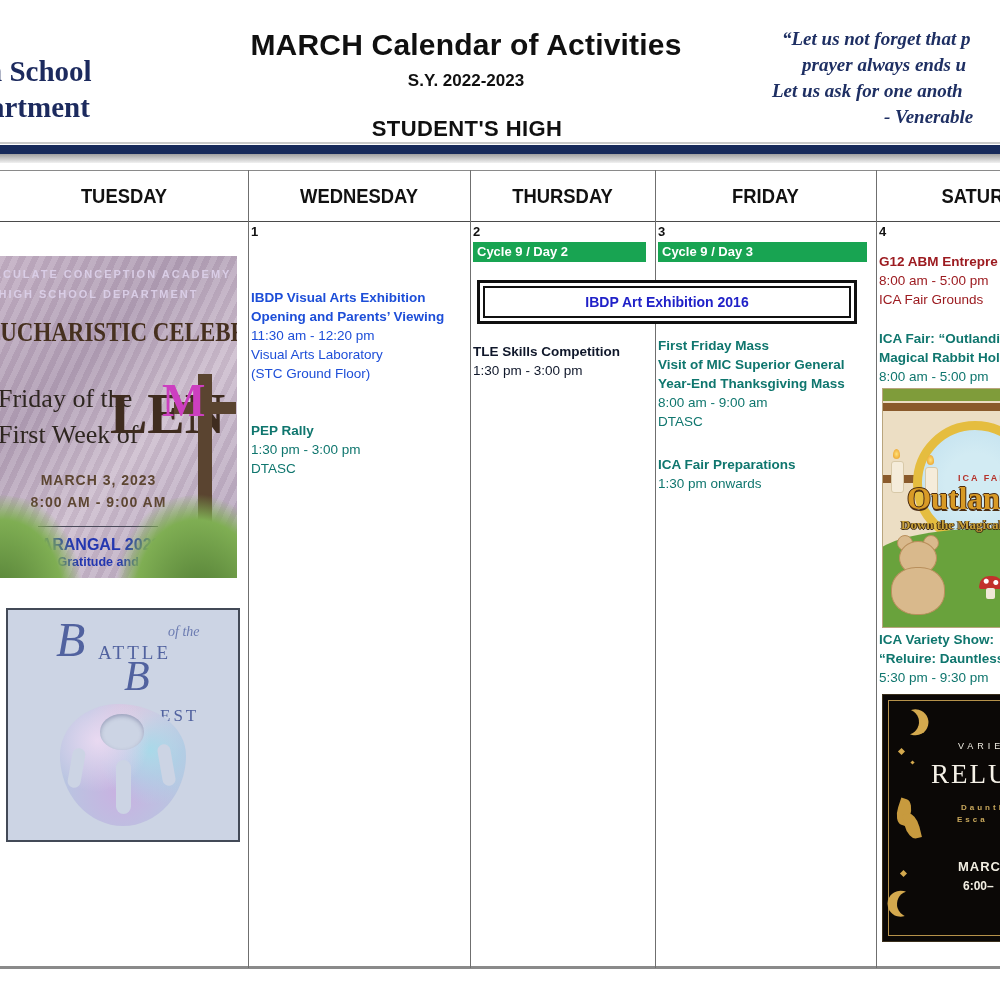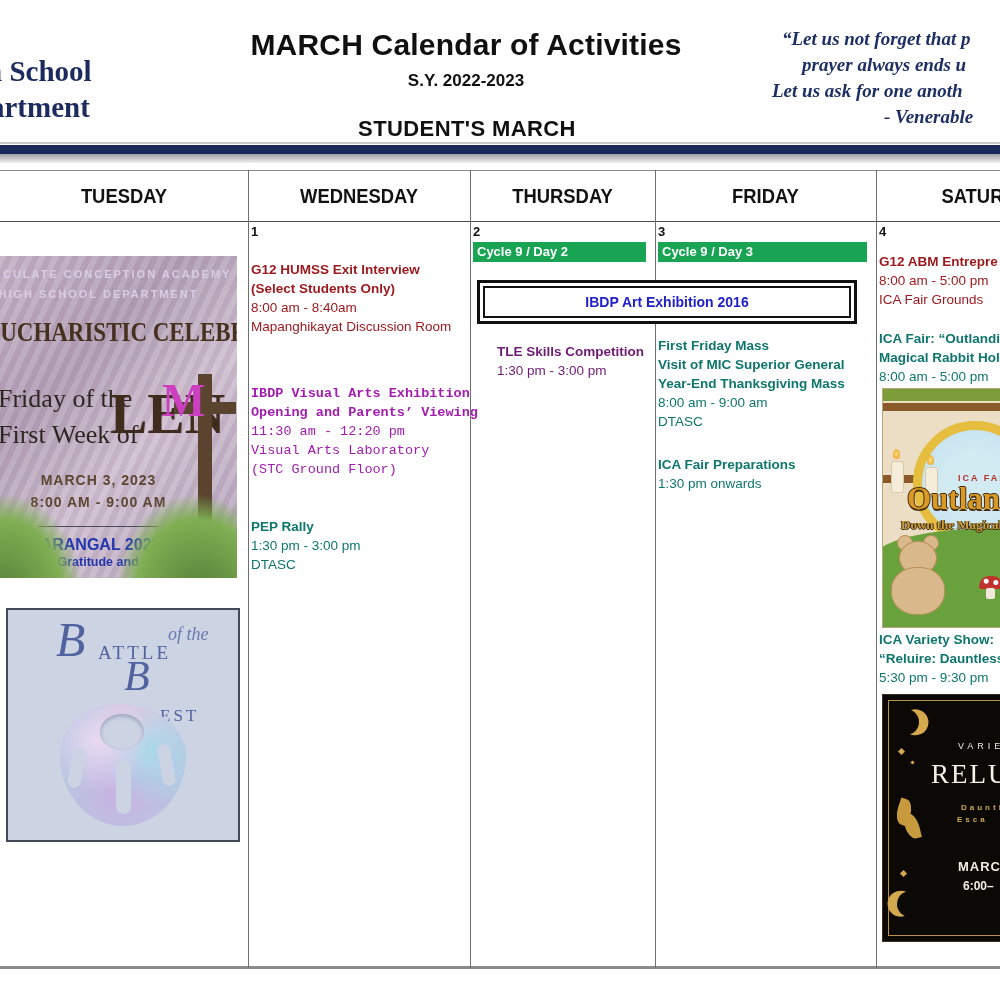--- a/index.html
+++ b/index.html
@@ -28,22 +28,22 @@
   .day-header{position:absolute;top:170px;height:52px;display:flex;align-items:center;
               justify-content:center;font-weight:bold;font-size:20px;color:#111;
               transform:scaleX(.92);z-index:1;}
   .day-cell{position:absolute;top:222px;height:746px;padding:2px 0 0 3px;box-sizing:border-box;z-index:1;}
   .day-num{font-size:13px;font-weight:bold;height:16px;line-height:16px;color:#111;}
   .cycle-banner{height:20px;line-height:20px;background:#18a452;color:#fff;font-weight:bold;
                 font-size:13px;padding-left:4px;margin:2px 9px 0 0;white-space:nowrap;}
   .eline{white-space:nowrap;font-size:13.5px;line-height:19px;}
   .eline.bold{font-weight:bold;}
   .event.red{color:#9c1b20;}
-  .event.blue{color:#a21caf;font-family:Liberation Mono, monospace;}
-  .event.purple{color:#701a75;margin-left:24px;}
+  .event.blue{color:#1d4ed8;}
+  .event.purple{color:#0f172a;}
   .event.black{color:#0f766e;}
 
   
   .span-box{position:absolute;left:477px;top:280px;width:374px;height:38px;background:#fff;
             border:3px solid #101010;z-index:7;}
   .span-box-inner{position:absolute;inset:3px;border:2px solid #101010;display:flex;
                   align-items:center;justify-content:center;font-size:14px;font-weight:bold;
                   color:#2021c8;background:#fff;}
 
   
@@ -75,21 +75,21 @@
            background:radial-gradient(ellipse at 50% 100%,#4f7a33,#7fae53 55%,rgba(127,174,83,0) 72%);}
   .ep-palm.l{left:-40px;transform:rotate(10deg);}
   .ep-palm.r{right:-40px;transform:rotate(-12deg);}
 
   .bposter{position:absolute;left:6px;top:608px;width:230px;height:230px;background:#ccd4e4;
            border:2px solid #434a57;overflow:hidden;z-index:2;
            font-family:"Liberation Serif",serif;color:#51629f;}
   .bp-t{position:absolute;white-space:nowrap;}
   .bp-B1{left:48px;top:2px;font-size:48px;font-style:italic;}
   .bp-attle{left:90px;top:32px;font-size:19px;letter-spacing:3px;}
-  .bp-ofthe{left:160px;top:14px;font-size:18px;font-style:italic;color:#6a7ab0;}
+  .bp-ofthe{left:160px;top:14px;font-size:14px;font-style:italic;color:#6a7ab0;}
   .bp-B2{left:116px;top:42px;font-size:42px;font-style:italic;}
   .bp-est{left:152px;top:68px;font-size:17px;letter-spacing:3px;margin-top:28px;}
   .bp-blob{position:absolute;left:52px;top:94px;width:126px;height:122px;
            border-radius:46% 54% 50% 50%/42% 42% 58% 58%;
            background:
              radial-gradient(circle at 30% 30%,#e9d9f1,rgba(233,217,241,0) 42%),
              radial-gradient(circle at 72% 38%,#a9d9e9,rgba(169,217,233,0) 46%),
              radial-gradient(circle at 48% 72%,#c9b1e1,rgba(201,177,225,0) 52%),
              radial-gradient(circle at 62% 18%,#f1c9e1,rgba(241,201,225,0) 40%),
              #b9c5e1;}
@@ -149,21 +149,21 @@
 <body>
 
 <div>
   <div class="school-line" style="left:-14px;top:55px">h School</div>
   <div class="school-line" style="left:-10px;top:91px">artment</div>
 
   <div class="title-wrap">
     <div class="title-main"><span>MARCH</span><span> Calendar of Activities</span></div>
     <div class="title-sub">S.Y. 2022-2023</div>
   </div>
-  <div class="copy-label">STUDENT'S MARCH</div>
+  <div class="copy-label">STUDENT'S HIGH</div>
 
   <div class="quote-line" style="left:782px;top:28px">“Let us not forget that p</div>
   <div class="quote-line" style="left:802px;top:54px">prayer always ends u</div>
   <div class="quote-line" style="left:772px;top:80px">Let us ask for one anoth</div>
   <div class="quote-line" style="left:884px;top:106px">- Venerable</div>
 
   <div class="bar-thin"></div>
   <div class="bar-navy"></div>
   <div class="bar-bevel"></div>
 </div>
@@ -184,26 +184,20 @@
   <div class="day-header" style="left:655px;width:221px">FRIDAY</div>
   <div class="day-header" style="left:876px;width:230px">SATURDAY</div>
 
   <div class="span-box">
     <div class="span-box-inner">IBDP Art Exhibition 2016</div>
   </div>
 
   <div class="day-cell" style="left:248px;width:222px">
     <div class="day-num">1</div>
     <div>
-        <div class="event red" style="margin-top: 20px;">
-          <div class="eline bold">G12 HUMSS Exit Interview</div>
-          <div class="eline bold">(Select Students Only)</div>
-          <div class="eline">8:00 am - 8:40am</div>
-          <div class="eline">Mapanghikayat Discussion Room</div>
-        </div>
         <div class="event blue" style="margin-top: 48px;">
           <div class="eline bold">IBDP Visual Arts Exhibition</div>
           <div class="eline bold">Opening and Parents’ Viewing</div>
           <div class="eline">11:30 am - 12:20 pm</div>
           <div class="eline">Visual Arts Laboratory</div>
           <div class="eline"> (STC Ground Floor)</div>
         </div>
         <div class="event black" style="margin-top: 38px;">
           <div class="eline bold">PEP Rally</div>
           <div class="eline">1:30 pm - 3:00 pm</div>

